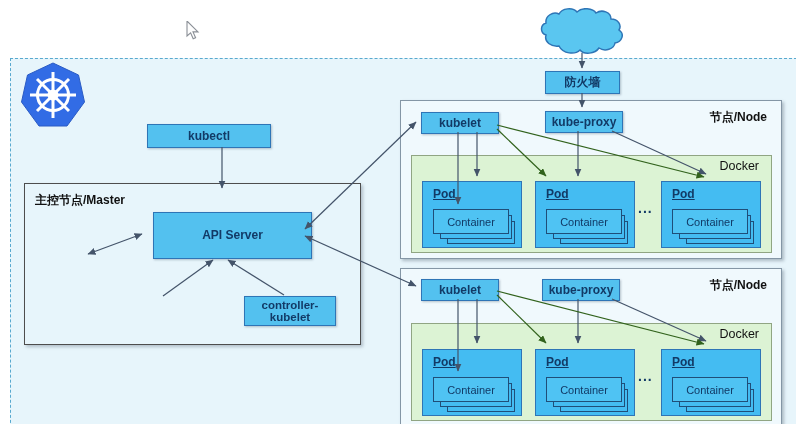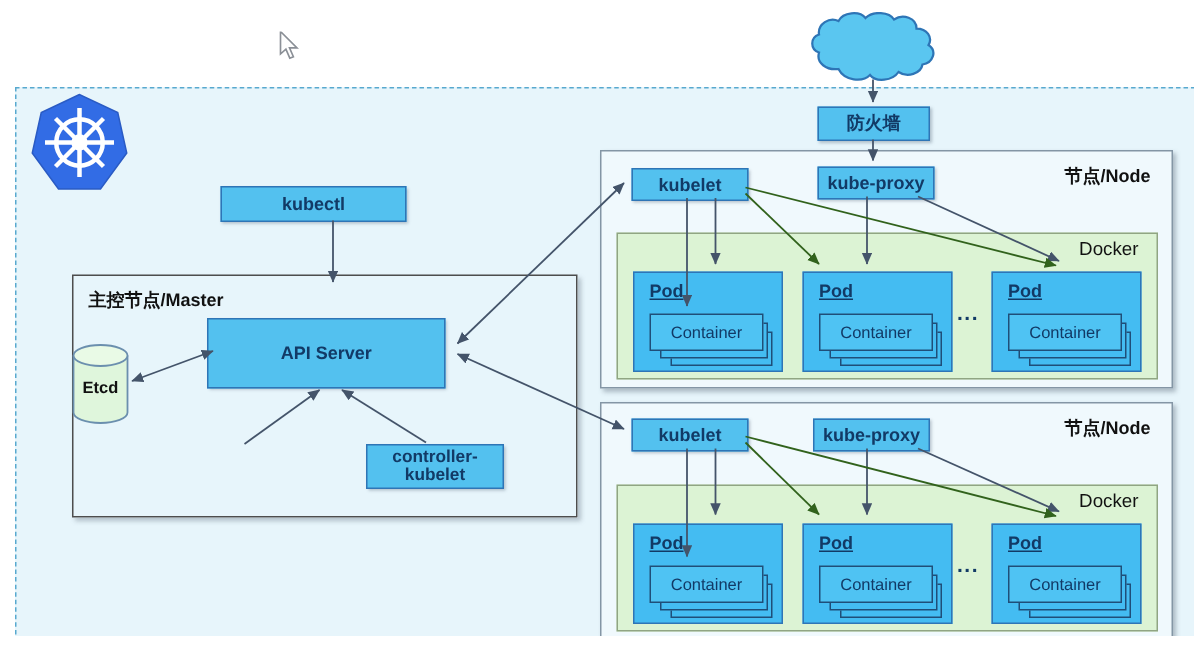--- a/index.html
+++ b/index.html
@@ -29,21 +29,21 @@
   .pod-label{position:absolute;left:10px;top:5px;font-size:12px;font-weight:700;color:#123a66;text-decoration:underline;}
   .cstack{position:absolute;left:10px;top:27px;width:88px;height:38px;}
   .cshadow{position:absolute;border:1px solid #1f4e79;background:#44bcf2;}
   .s2{left:14px;top:12px;width:66px;height:21px;}
   .s1{left:7px;top:6px;width:70px;height:22px;}
   .cbox{position:absolute;left:0;top:0;width:74px;height:23px;background:#4fc3f3;border:1px solid #1f4e79;
         display:flex;align-items:center;justify-content:center;font-size:11px;font-weight:400;color:#123a66;}
   .dots{position:absolute;font-size:14px;font-weight:700;color:#123a66;letter-spacing:1px;}
 
   
-  .masterbox{position:absolute;left:48px;top:183px;width:335px;height:160px;
+  .masterbox{position:absolute;left:24px;top:183px;width:335px;height:160px;
              border:1.5px solid #4d4d4d;box-shadow:2px 2px 3px rgba(100,115,130,.4);}
   .master-title{position:absolute;left:10px;top:8px;font-size:12px;font-weight:700;color:#111;}
 
   .cloud-label{position:absolute;left:540px;top:24px;width:84px;text-align:center;
                font-size:12px;font-weight:700;color:#0d2b52;}
 
   .lay{position:absolute;left:0;top:0;}
   svg{display:block;}
   #arrows{position:absolute;left:0;top:0;z-index:6;pointer-events:none;}
 </style>
@@ -147,35 +147,28 @@
         </div>
       </div>
     </div>
   </div>
 
   <div class="masterbox">
     <div class="master-title">主控节点/Master</div>
   </div>
 
   <div class="bluebox" style="left:147px;top:124px;width:122px;height:22px;z-index:3">kubectl</div>
-  <div class="bluebox" style="left:138px;top:212px;width:157px;height:45px;z-index:2">API Server</div>
+  <div class="bluebox" style="left:153px;top:212px;width:157px;height:45px;z-index:2">API Server</div>
   <div class="bluebox" style="left:244px;top:296px;width:90px;height:28px;z-index:3;font-size:11.5px">
     <span>
       <span>controller-</span><br>
       <span>kubelet</span>
     </span>
   </div>
 
-  <div class="lay" style="left:48px;top:228px;z-index:3">
-    <svg width="38" height="56" viewBox="0 0 38 56">
-      <path d="M1,9 L1,47 A18,7 0 0 0 37,47 L37,9" fill="#dff6dc" stroke="#6b8fae" stroke-width="1.2"></path>
-      <ellipse cx="19" cy="9" rx="18" ry="7" fill="#e9fae6" stroke="#6b8fae" stroke-width="1.2"></ellipse>
-      <text x="19" y="34" text-anchor="middle" font-size="11" font-weight="bold" fill="#111" font-family="Liberation Sans, sans-serif">Etcd</text>
-    </svg>
-  </div>
 
   <svg id="arrows" width="796" height="440" viewBox="0 0 796 440">
     <defs>
       <marker id="mN" markerUnits="userSpaceOnUse" markerWidth="9" markerHeight="8" refX="7.5" refY="3.5" orient="auto-start-reverse">
         <path d="M0,0 L8,3.5 L0,7 Z" fill="#44546a"></path>
       </marker>
       <marker id="mG" markerUnits="userSpaceOnUse" markerWidth="9" markerHeight="8" refX="7.5" refY="3.5" orient="auto-start-reverse">
         <path d="M0,0 L8,3.5 L0,7 Z" fill="#31621c"></path>
       </marker>
     </defs>

